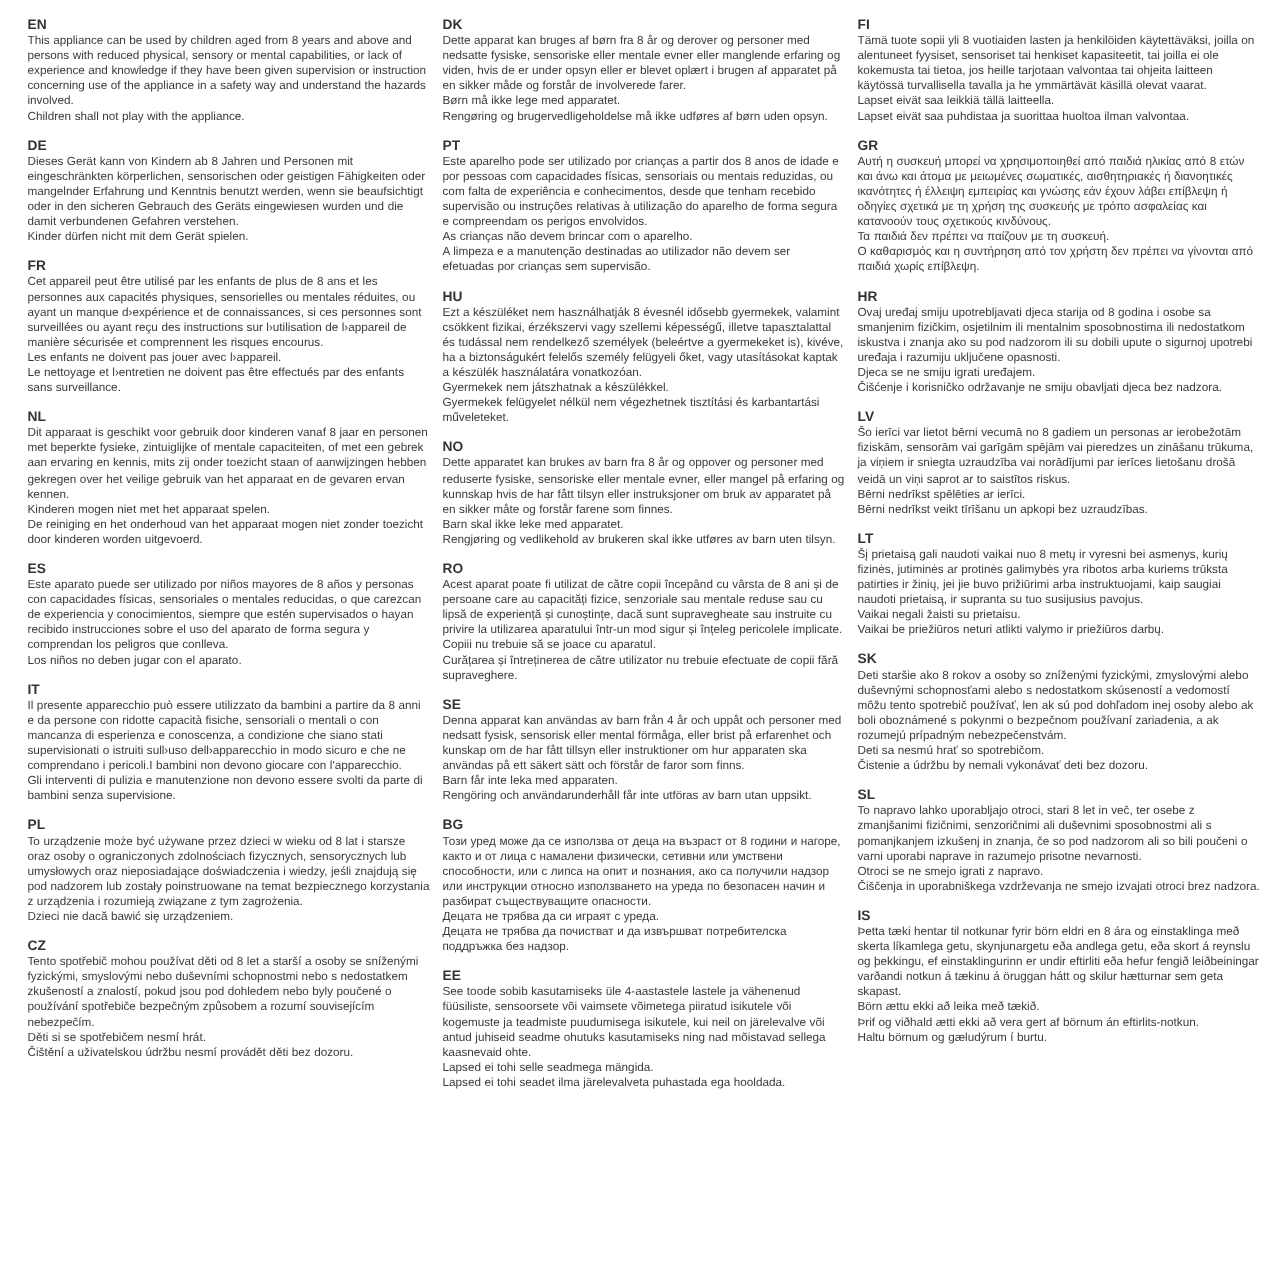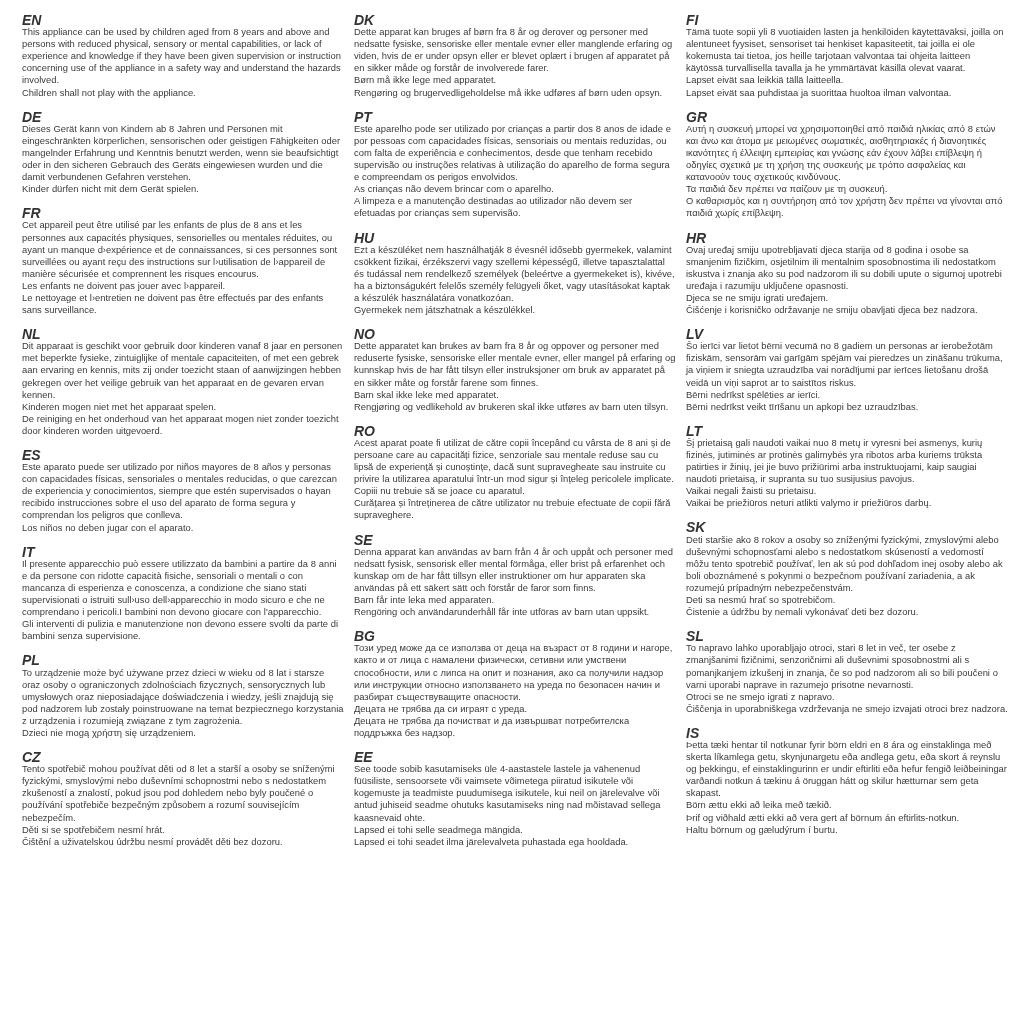--- a/index.html
+++ b/index.html
@@ -18,27 +18,26 @@
     width: 1024px;
     font-family: "Liberation Sans", sans-serif;
     color: #3a3a3a;
   }
   .col {
     width: 322px;
     flex: 0 0 322px;
   }
   .section { margin: 0 0 12px 0; }
   .section h2 {
-    font-size: 14px;
+    font-size: 11px;
     line-height: 12.1px;
     font-weight: bold;
     margin: 0;
     padding: 0;
     color: #333333;
-    font-style: italic;
   }
   .section p {
     font-size: 9.4px;
     line-height: 12.1px;
     margin: 0;
     padding: 0;
     text-align: left;
     word-spacing: 0.2px;
   }
 </style>
@@ -75,21 +74,21 @@
         <p>Los niños no deben jugar con el aparato.</p>
       </div>
       <div class="section">
         <h2>IT</h2>
         <p>Il presente apparecchio può essere utilizzato da bambini a partire da 8 anni e da persone con ridotte capacità fisiche, sensoriali o mentali o con mancanza di esperienza e conoscenza, a condizione che siano stati supervisionati o istruiti sull›uso dell›apparecchio in modo sicuro e che ne comprendano i pericoli.I bambini non devono giocare con l'apparecchio.</p>
         <p>Gli interventi di pulizia e manutenzione non devono essere svolti da parte di bambini senza supervisione.</p>
       </div>
       <div class="section">
         <h2>PL</h2>
         <p>To urządzenie może być używane przez dzieci w wieku od 8 lat i starsze oraz osoby o ograniczonych zdolnościach fizycznych, sensorycznych lub umysłowych oraz nieposiadające doświadczenia i wiedzy, jeśli znajdują się pod nadzorem lub zostały poinstruowane na temat bezpiecznego korzystania z urządzenia i rozumieją związane z tym zagrożenia.</p>
-        <p>Dzieci nie mogą χρήστη się urządzeniem.</p>
+        <p>Dzieci nie dacă bawić się urządzeniem.</p>
       </div>
       <div class="section">
         <h2>CZ</h2>
         <p>Tento spotřebič mohou používat děti od 8 let a starší a osoby se sníženými fyzickými, smyslovými nebo duševními schopnostmi nebo s nedostatkem zkušeností a znalostí, pokud jsou pod dohledem nebo byly poučené o používání spotřebiče bezpečným způsobem a rozumí souvisejícím nebezpečím.</p>
         <p>Děti si se spotřebičem nesmí hrát.</p>
         <p>Čištění a uživatelskou údržbu nesmí provádět děti bez dozoru.</p>
       </div>
     </div>
   <div class="col">
       <div class="section">
@@ -101,20 +100,21 @@
       <div class="section">
         <h2>PT</h2>
         <p>Este aparelho pode ser utilizado por crianças a partir dos 8 anos de idade e por pessoas com capacidades físicas, sensoriais ou mentais reduzidas, ou com falta de experiência e conhecimentos, desde que tenham recebido supervisão ou instruções relativas à utilização do aparelho de forma segura e compreendam os perigos envolvidos.</p>
         <p>As crianças não devem brincar com o aparelho.</p>
         <p>A limpeza e a manutenção destinadas ao utilizador não devem ser efetuadas por crianças sem supervisão.</p>
       </div>
       <div class="section">
         <h2>HU</h2>
         <p>Ezt a készüléket nem használhatják 8 évesnél idősebb gyermekek, valamint csökkent fizikai, érzékszervi vagy szellemi képességű, illetve tapasztalattal és tudással nem rendelkező személyek (beleértve a gyermekeket is), kivéve, ha a biztonságukért felelős személy felügyeli őket, vagy utasításokat kaptak a készülék használatára vonatkozóan.</p>
         <p>Gyermekek nem játszhatnak a készülékkel.</p>
+        <p>Gyermekek felügyelet nélkül nem végezhetnek tisztítási és karbantartási műveleteket.</p>
       </div>
       <div class="section">
         <h2>NO</h2>
         <p>Dette apparatet kan brukes av barn fra 8 år og oppover og personer med reduserte fysiske, sensoriske eller mentale evner, eller mangel på erfaring og kunnskap hvis de har fått tilsyn eller instruksjoner om bruk av apparatet på en sikker måte og forstår farene som finnes.</p>
         <p>Barn skal ikke leke med apparatet.</p>
         <p>Rengjøring og vedlikehold av brukeren skal ikke utføres av barn uten tilsyn.</p>
       </div>
       <div class="section">
         <h2>RO</h2>
         <p>Acest aparat poate fi utilizat de către copii începând cu vârsta de 8 ani și de persoane care au capacități fizice, senzoriale sau mentale reduse sau cu lipsă de experiență și cunoștințe, dacă sunt supravegheate sau instruite cu privire la utilizarea aparatului într-un mod sigur și înțeleg pericolele implicate.</p>

